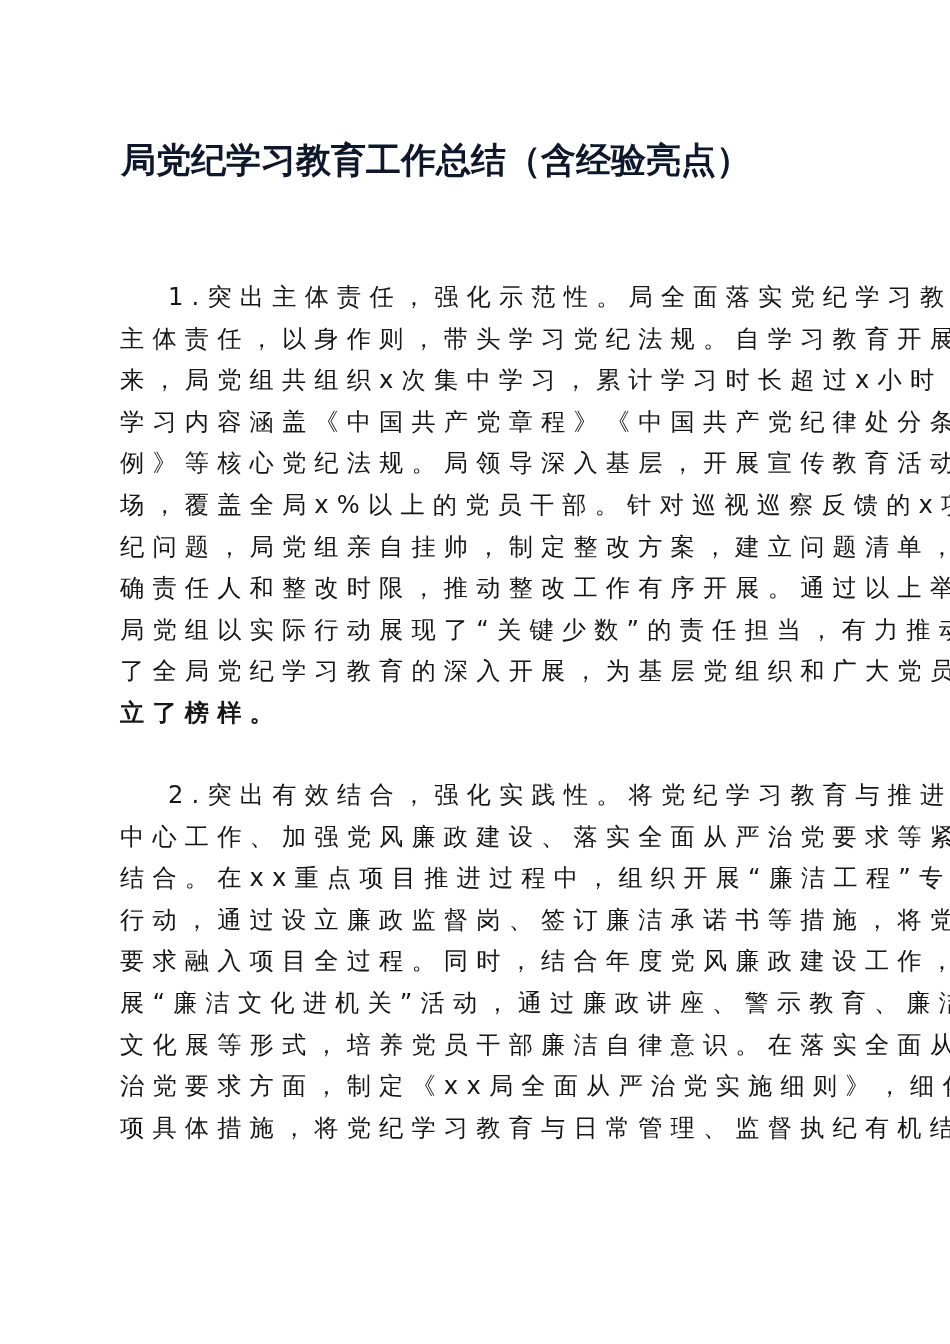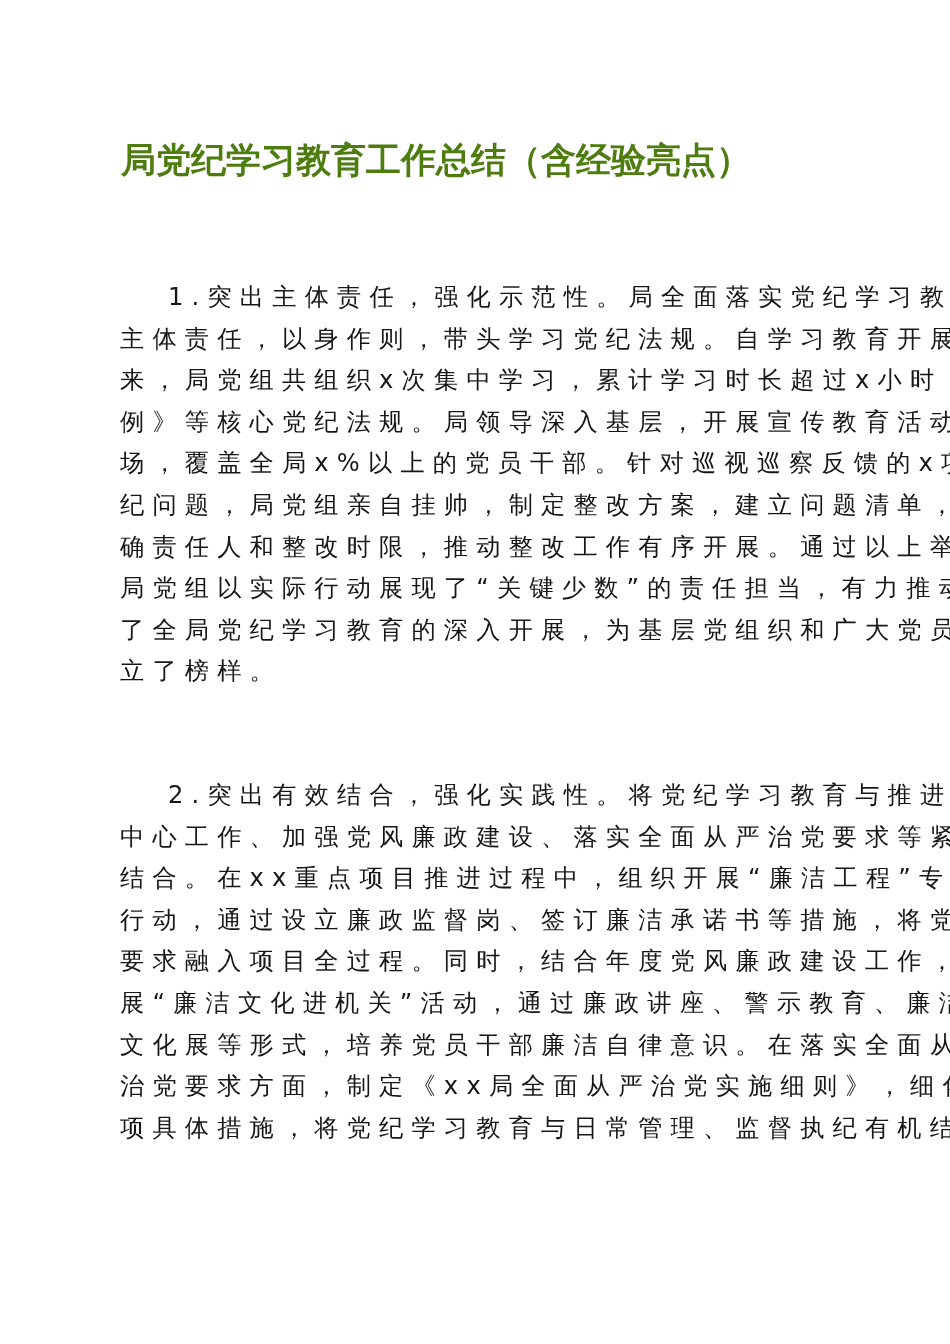--- a/index.html
+++ b/index.html
@@ -27,21 +27,21 @@
       position: absolute;
       left: 0;
       top: 136px;
       width: 872px;
       text-align: center;
       font-family: "DejaVu Serif", "Liberation Serif", serif;
       font-weight: bold;
       font-size: 35px;
       line-height: 48px;
       letter-spacing: 0px;
-      color: #4d7c0f;
+      color: #0f172a;
       margin: 0;
     }
     .heading {
       position: absolute;
       left: 170px;
       top: 236px;
       font-family: "DejaVu Sans", "Liberation Sans", sans-serif;
       font-weight: bold;
       font-size: 24px;
       line-height: 34px;
@@ -69,35 +69,37 @@
       display: block;
       white-space: nowrap;
       text-align: justify;
       text-align-last: justify;
     }
     .line.first {
       padding-left: 48px;
     }
     .line.last {
       text-align-last: left;
+      font-weight: bold;
     }
     .body-text .line { text-indent: 0; }
   </style>
 </head>
 <body>
 
 <div class="page">
 
   <h1 class="title">局党纪学习教育工作总结（含经验亮点）</h1>
 
 
   <div class="body-text para-1">
     <span class="line first">1.突出主体责任，强化示范性。局全面落实党纪学习教育</span>
     <span class="line">主体责任，以身作则，带头学习党纪法规。自学习教育开展以</span>
     <span class="line">来，局党组共组织x次集中学习，累计学习时长超过x小时，</span>
+    <span class="line">学习内容涵盖《中国共产党章程》《中国共产党纪律处分条</span>
     <span class="line">例》等核心党纪法规。局领导深入基层，开展宣传教育活动x</span>
     <span class="line">场，覆盖全局x%以上的党员干部。针对巡视巡察反馈的x项违</span>
     <span class="line">纪问题，局党组亲自挂帅，制定整改方案，建立问题清单，明</span>
     <span class="line">确责任人和整改时限，推动整改工作有序开展。通过以上举措，</span>
     <span class="line">局党组以实际行动展现了“关键少数”的责任担当，有力推动</span>
     <span class="line">了全局党纪学习教育的深入开展，为基层党组织和广大党员树</span>
     <span class="line last">立了榜样。</span>
   </div>
 
   <div class="body-text para-2">

